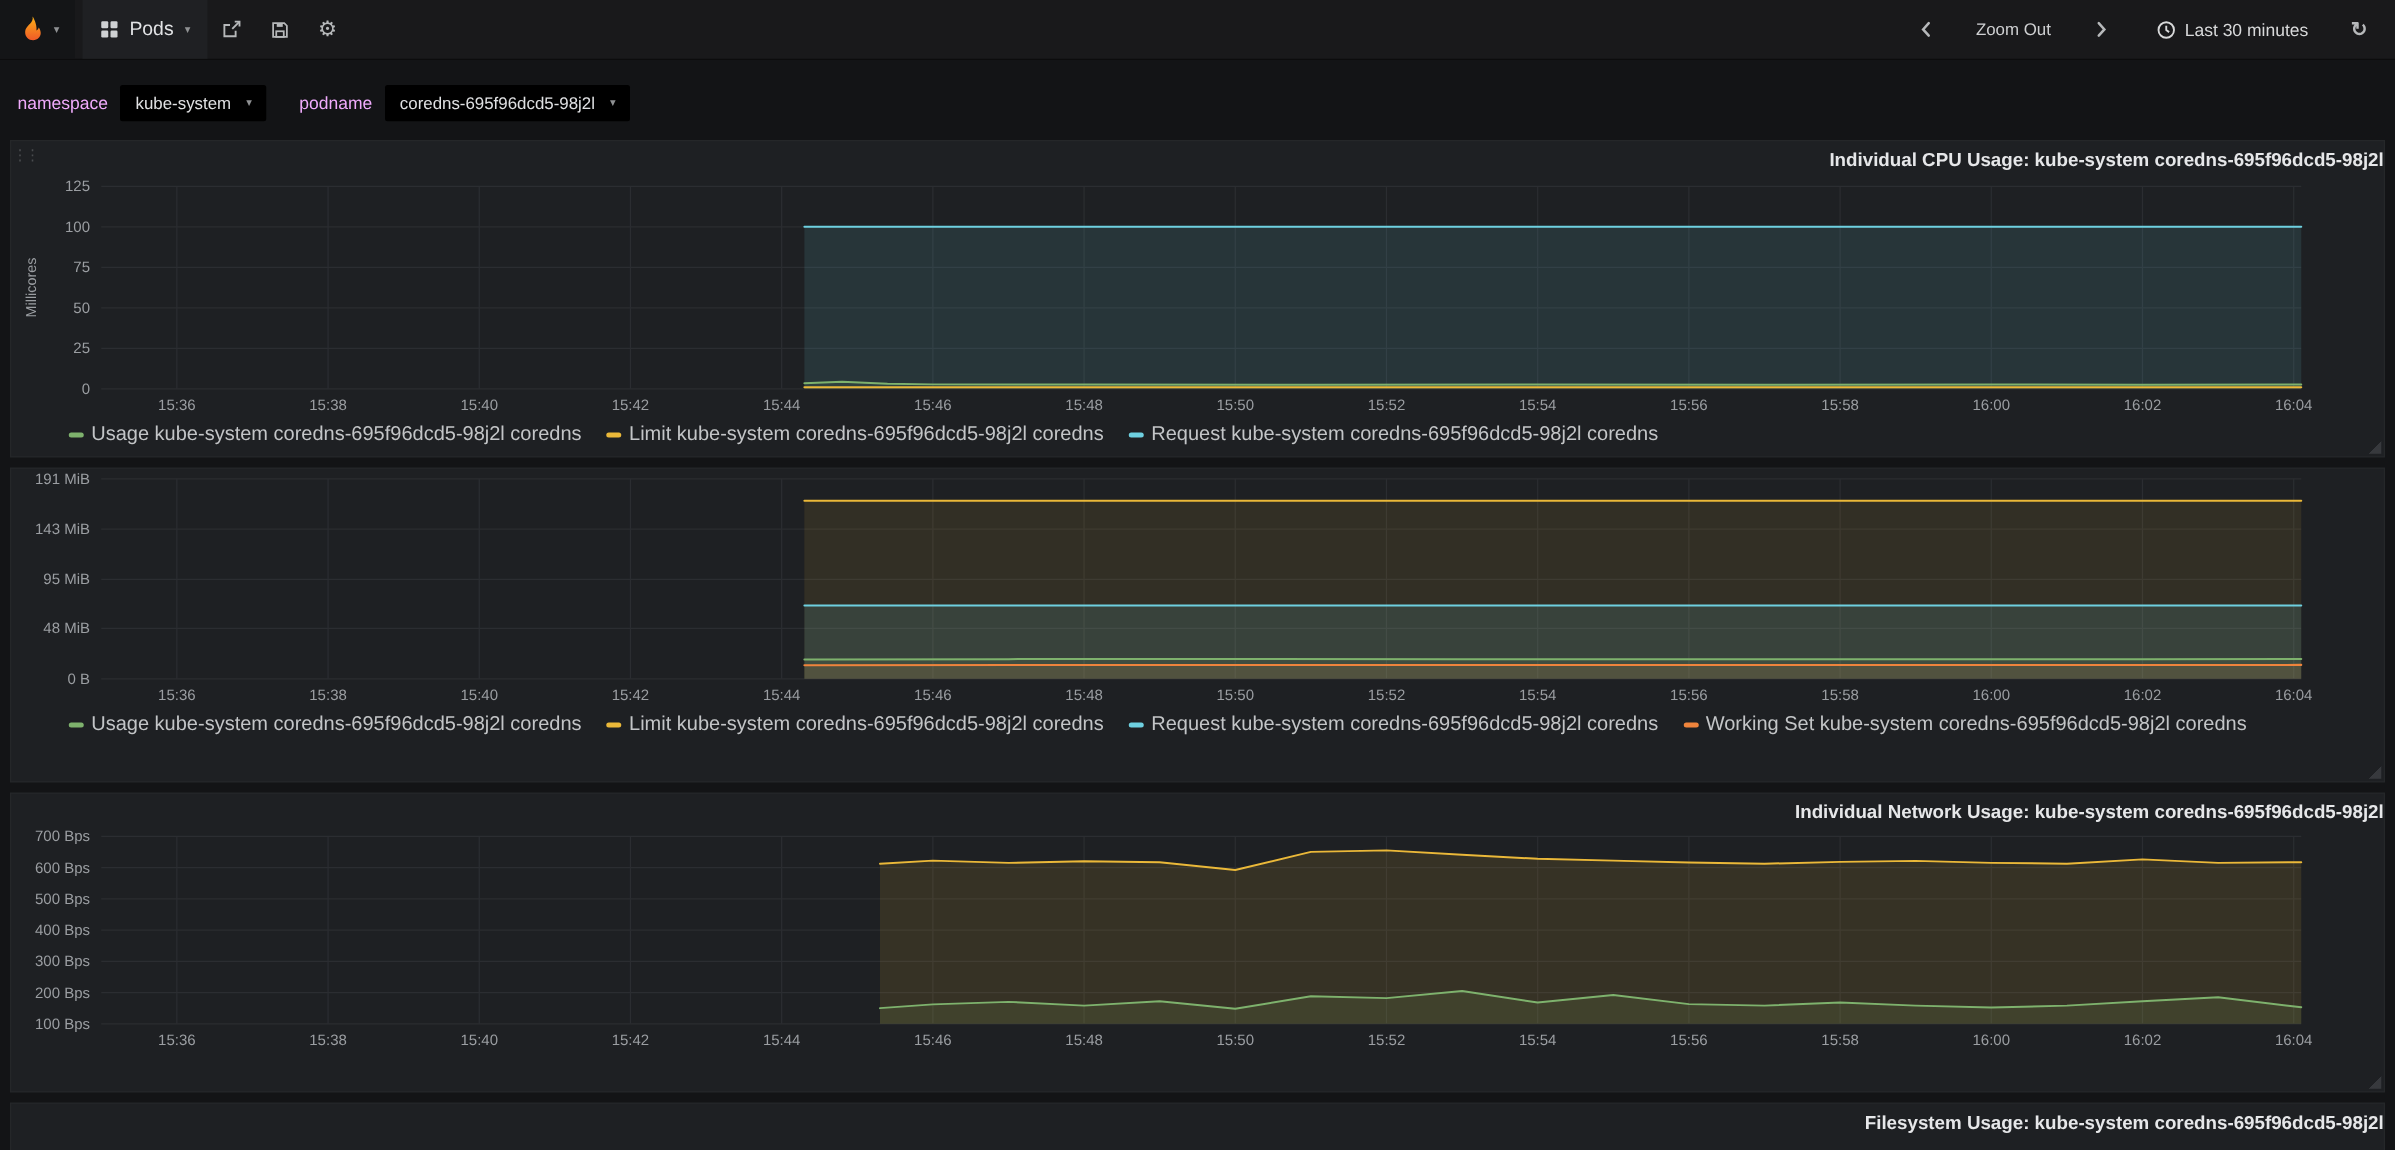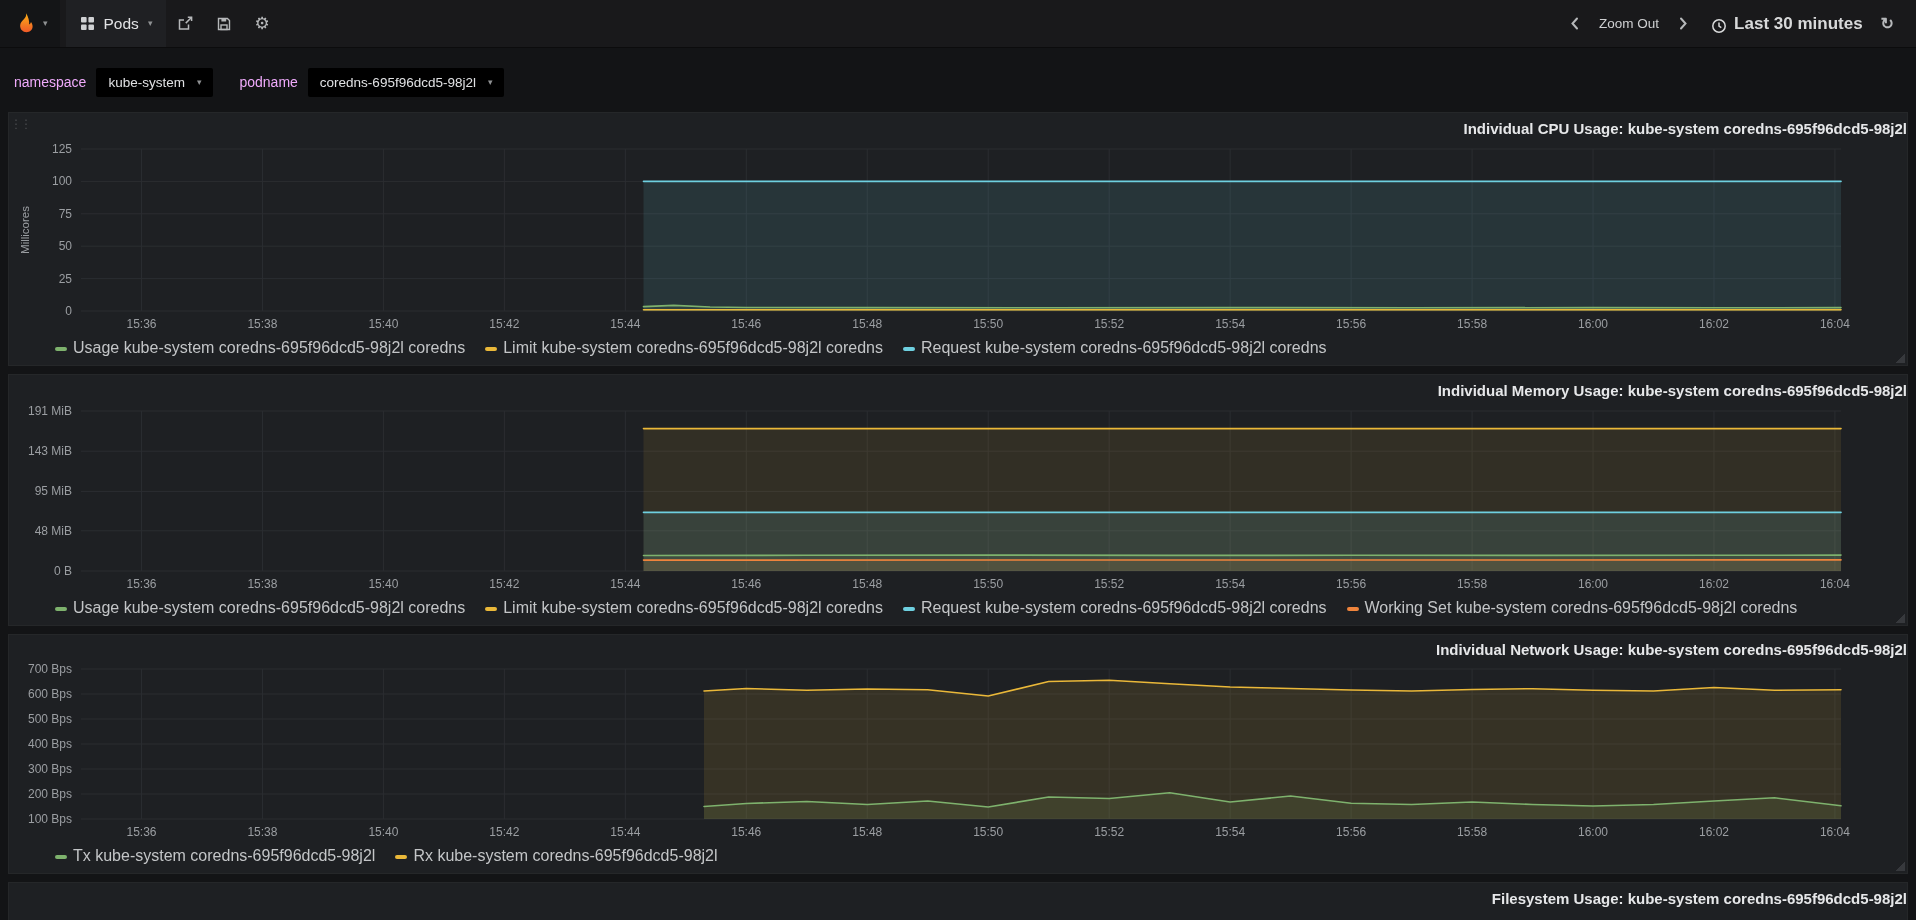--- a/index.html
+++ b/index.html
@@ -13,23 +13,23 @@
   .nav-left,.nav-right{display:flex;align-items:center}
   button{background:none;border:none;cursor:pointer;color:inherit;
          font-family:"Liberation Sans",sans-serif}
   .logo-btn{display:flex;align-items:center;gap:5px;height:100%;padding:0 12px;background:#141517}
   .dash-picker{display:flex;align-items:center;gap:9px;height:100%;padding:0 14px;margin-left:6px;
                background:#1f2023;cursor:pointer}
   .dash-title{font-size:15.5px;color:#e2e3e5;font-weight:500}
   .caret{font-size:9px;color:#8f9193;line-height:1}
   .icon-btn{padding:0 11px;height:100%;display:flex;align-items:center;color:#b6b8ba}
   .glyph{font-size:17px;color:#b6b8ba;line-height:1}
-  .nav-right{padding-right:14px;gap:0}
+  .nav-right{padding-right:14px;gap:16px}
   .txt-btn{font-size:13.5px;color:#cfd0d2;padding:0 6px}
-  .time-btn{display:flex;align-items:flex-end;gap:7px;font-size:17px;font-weight:700;
+  .time-btn{display:flex;align-items:flex-start;gap:7px;font-size:14px;font-weight:400;
             color:#d8d9da;padding:0 10px}
   .refresh-btn{font-size:16px;color:#b6b8ba;font-weight:700;padding:0 8px}
 
   
   .submenu{height:56px;padding:12px 14px 0;display:flex;align-items:center}
   .var-group{display:flex;align-items:center;margin-right:26px}
   .var-label{color:#f0abfc;font-size:14px;margin-right:10px}
   .var-value{display:flex;align-items:center;gap:12px;background:#000000;border-radius:2px;
              padding:7px 12px;font-size:13.5px;color:#e0e1e3;cursor:pointer}
 
@@ -207,21 +207,20 @@
         </svg></div>
     <div class="legend">
         <span class="legend-item"><i style="background: rgb(126, 178, 109);"></i>Usage kube-system coredns-695f96dcd5-98j2l coredns</span>
         <span class="legend-item"><i style="background: rgb(234, 184, 57);"></i>Limit kube-system coredns-695f96dcd5-98j2l coredns</span>
         <span class="legend-item"><i style="background: rgb(110, 208, 224);"></i>Request kube-system coredns-695f96dcd5-98j2l coredns</span>
       </div>
     <div class="resize-handle"></div>
   </div>
 
   <div class="panel" style="height:252px">
-    <div class="panel-title">Individual Memory Usage: kube-system coredns-695f96dcd5-98j2l</div>
     <div class="chart-box" style="height:194px"><svg width="1886" height="194">
           <line x1="126.48109965635737" x2="126.48109965635737" y1="8" y2="168" class="grid"></line>
           <text x="126.48109965635737" y="185" class="tick xt">15:36</text>
           <line x1="247.44329896907215" x2="247.44329896907215" y1="8" y2="168" class="grid"></line>
           <text x="247.44329896907215" y="185" class="tick xt">15:38</text>
           <line x1="368.40549828178695" x2="368.40549828178695" y1="8" y2="168" class="grid"></line>
           <text x="368.40549828178695" y="185" class="tick xt">15:40</text>
           <line x1="489.3676975945017" x2="489.3676975945017" y1="8" y2="168" class="grid"></line>
           <text x="489.3676975945017" y="185" class="tick xt">15:42</text>
           <line x1="610.3298969072165" x2="610.3298969072165" y1="8" y2="168" class="grid"></line>
@@ -319,24 +318,20 @@
           <text x="57" y="62" class="tick yt">500 Bps</text>
           <line x1="66" x2="1826" y1="33" y2="33" class="grid"></line>
           <text x="57" y="37" class="tick yt">600 Bps</text>
           <line x1="66" x2="1826" y1="8" y2="8" class="grid"></line>
           <text x="57" y="12" class="tick yt">700 Bps</text>
           <polygon points="689.0,145.5 731.3,142.5 791.8,140.5 852.3,143.5 912.7,140.0 973.2,146.0 1033.7,136.0 1094.2,137.5 1154.7,131.8 1215.1,141.0 1275.6,135.0 1336.1,142.3 1396.6,143.5 1457.1,141.0 1517.5,143.5 1578.0,145.0 1638.5,143.5 1699.0,140.0 1759.5,136.8 1826.0,144.8 1826.0,158.0 689.0,158.0" fill="#7EB26D" fill-opacity="0.12"></polygon>
           <polygon points="689.0,30.0 731.3,27.5 791.8,29.3 852.3,28.0 912.7,28.8 973.2,35.0 1033.7,20.5 1094.2,19.3 1154.7,22.8 1215.1,26.0 1275.6,27.5 1336.1,29.0 1396.6,30.0 1457.1,28.5 1517.5,27.7 1578.0,29.3 1638.5,30.0 1699.0,26.5 1759.5,29.3 1826.0,28.8 1826.0,158.0 689.0,158.0" fill="#EAB839" fill-opacity="0.12"></polygon>
           <polyline points="689.0,145.5 731.3,142.5 791.8,140.5 852.3,143.5 912.7,140.0 973.2,146.0 1033.7,136.0 1094.2,137.5 1154.7,131.8 1215.1,141.0 1275.6,135.0 1336.1,142.3 1396.6,143.5 1457.1,141.0 1517.5,143.5 1578.0,145.0 1638.5,143.5 1699.0,140.0 1759.5,136.8 1826.0,144.8" fill="none" stroke="#7EB26D" stroke-width="1.6" stroke-linejoin="round" stroke-linecap="round"></polyline>
           <polyline points="689.0,30.0 731.3,27.5 791.8,29.3 852.3,28.0 912.7,28.8 973.2,35.0 1033.7,20.5 1094.2,19.3 1154.7,22.8 1215.1,26.0 1275.6,27.5 1336.1,29.0 1396.6,30.0 1457.1,28.5 1517.5,27.7 1578.0,29.3 1638.5,30.0 1699.0,26.5 1759.5,29.3 1826.0,28.8" fill="none" stroke="#EAB839" stroke-width="1.6" stroke-linejoin="round" stroke-linecap="round"></polyline>
         </svg></div>
-    <div class="legend">
-        <span class="legend-item"><i style="background: rgb(126, 178, 109);"></i>Tx kube-system coredns-695f96dcd5-98j2l</span>
-        <span class="legend-item"><i style="background: rgb(234, 184, 57);"></i>Rx kube-system coredns-695f96dcd5-98j2l</span>
-      </div>
     <div class="resize-handle"></div>
   </div>
 
   <div class="panel" style="height:44px">
     <div class="panel-title">Filesystem Usage: kube-system coredns-695f96dcd5-98j2l</div>
   </div>
 
 </div>
 
 </body></html>

